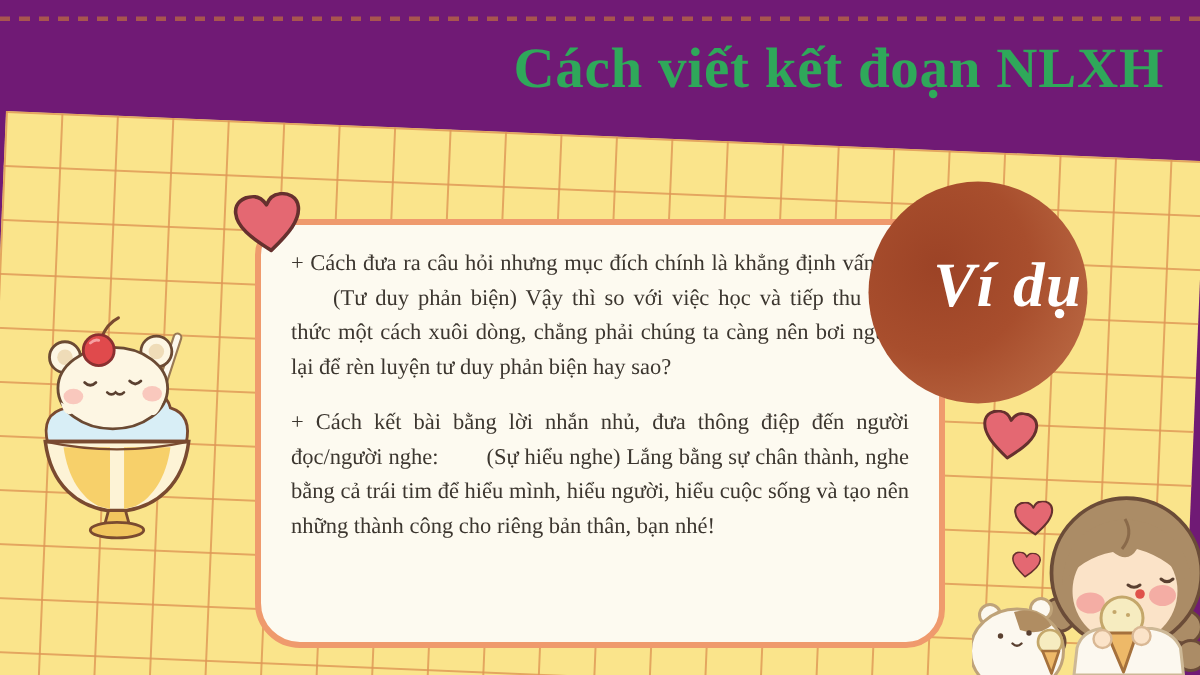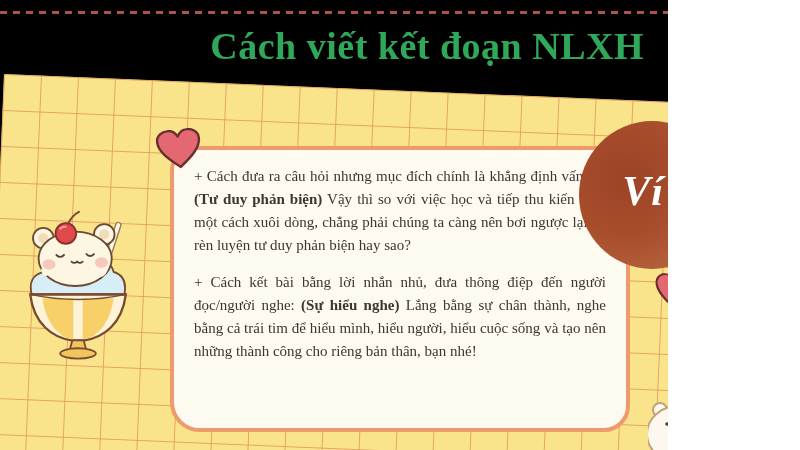--- a/index.html
+++ b/index.html
@@ -1,19 +1,19 @@
 <!DOCTYPE html>
 <html><head>
 <meta charset="utf-8">
 <style>
   * { margin:0; padding:0; box-sizing:border-box; }
   html,body { width:800px; height:450px; }
   .stage {
-    position:relative; width:668px; height:450px; overflow:hidden;
-    background:#000000;
+    position:relative; width:800px; height:450px; overflow:hidden;
+    background:#701a75;
     font-family:"Liberation Serif","DejaVu Serif",serif;
   }
   .grid-paper {
     position:absolute; left:4px; top:74px; width:800px; height:430px;
     background-color:#fae48b;
     background-image:
       linear-gradient(to bottom, rgba(222,150,84,.8) 1.5px, transparent 1.5px),
       linear-gradient(to right,  rgba(222,150,84,.8) 1.5px, transparent 1.5px);
     background-size:37px 36px;
     transform:rotate(2.4deg); transform-origin:0 0;
@@ -33,21 +33,21 @@
     position:absolute; left:170px; top:146px; width:460px; height:286px;
     background:#fdfaf0; border:4px solid #ef9a6d;
     border-radius:24px 24px 26px 30px;
     padding:15px 20px 12px 20px;
     z-index:3;
   }
   .content-box p {
     font-size:15px; line-height:23px; color:#3c362f;
     text-align:justify; margin-bottom:14px;
   }
-  .content-box b { font-weight:700; }
+  .content-box b { font-weight:400;margin-left:28px; }
   .badge-circle {
     position:absolute; left:579px; top:121px; width:146px; height:148px;
     border-radius:50%;
     background:radial-gradient(circle at 32% 38%, #9c4326 0%, #a84e2d 45%, #c0714a 100%);
     display:flex; align-items:center; justify-content:center;
     z-index:4;
   }
   .badge-label {
     color:#ffffff; font-style:italic; font-weight:700; font-size:42px;
     padding-bottom:8px; letter-spacing:1px;margin-left:40px;

